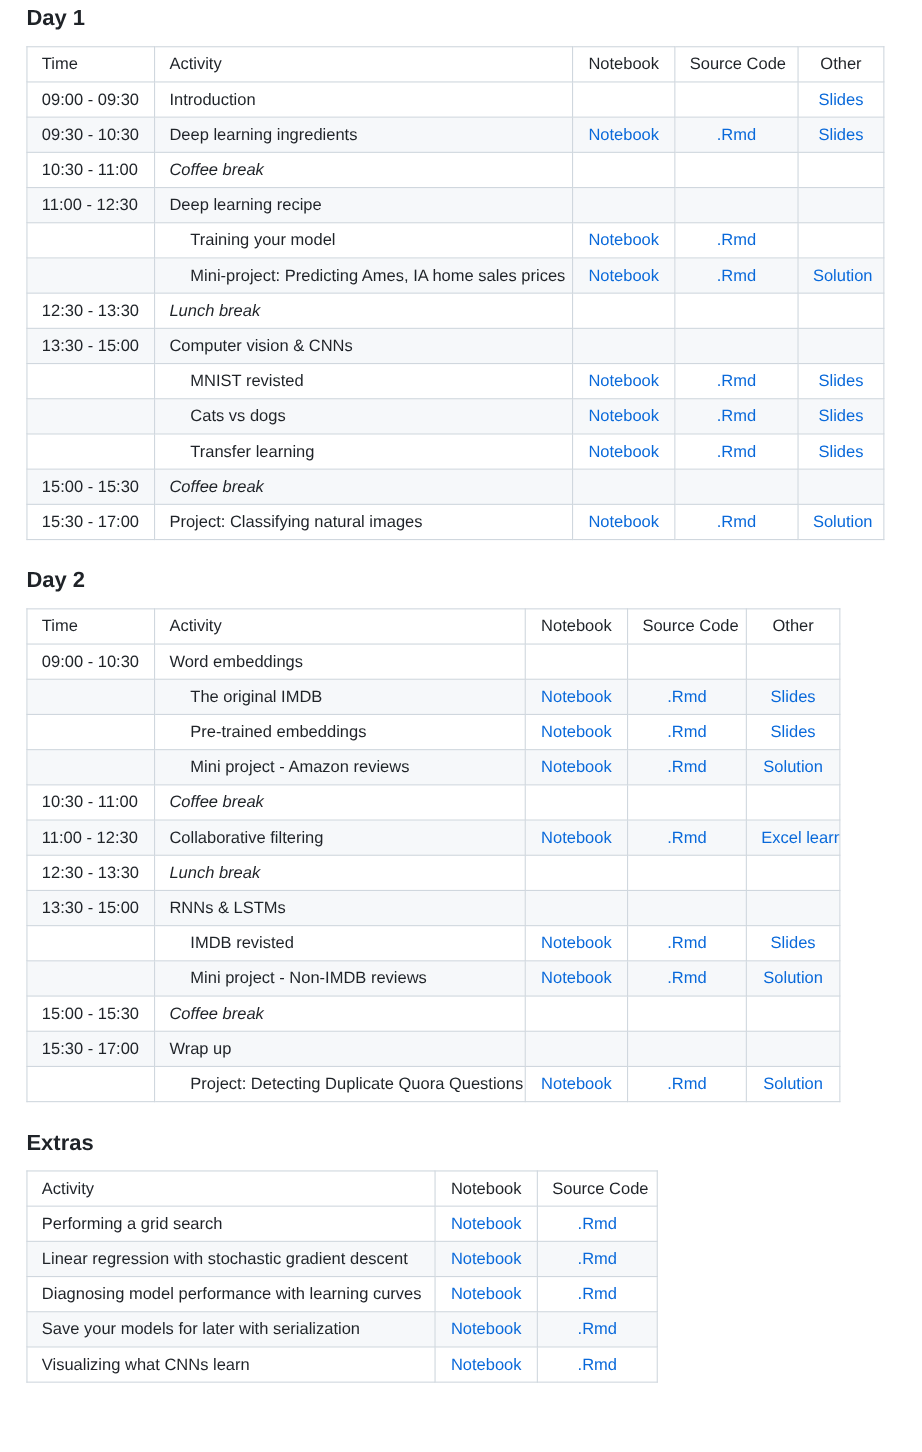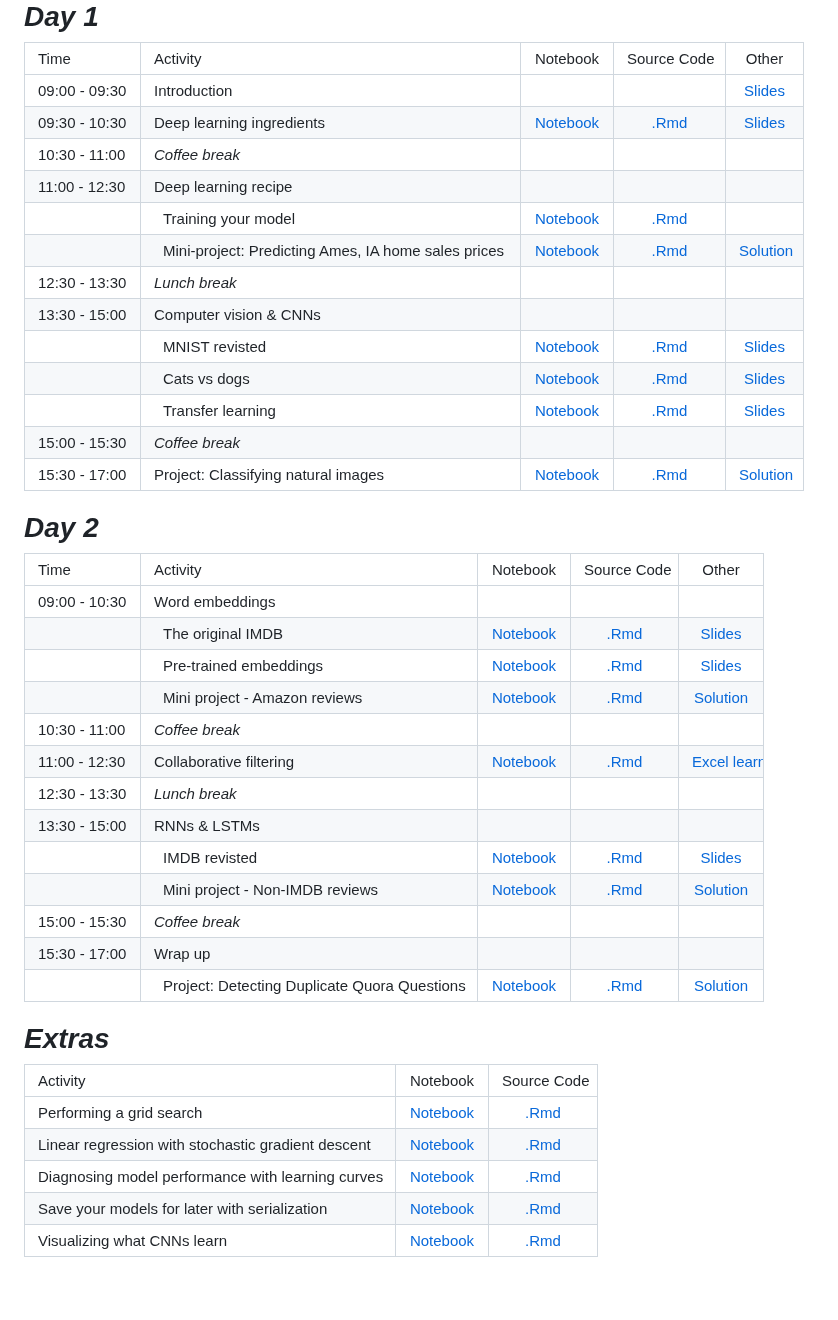--- a/index.html
+++ b/index.html
@@ -16,45 +16,44 @@
     min-height:1320px;
     background:var(--bg);
     color:var(--text);
     font-family:"Liberation Sans","DejaVu Sans",sans-serif;
     font-size:15px;
     -webkit-font-smoothing:antialiased;
   }
   .page{padding:5px 24px 8px 24px;}
   .section{margin:0 0 25px 0;}
   .section-title{
-    font-size:28px;
+    font-size:20px;
     line-height:24px;
     font-weight:700;
     margin:0 0 13px 0;
-    font-style:italic;
   }
   table.schedule{
     border-collapse:collapse;
     table-layout:fixed;
   }
   table.schedule th,
   table.schedule td{
     border:1px solid var(--border);
     padding:5.5px 13px;
     line-height:20px;
     font-size:15px;
     white-space:nowrap;
     overflow:hidden;
     text-align:left;
     vertical-align:middle;
   }
   table.schedule th{font-weight:400;}
   table.schedule th.center, table.schedule td.center{text-align:center;}
   table.schedule tbody tr:nth-child(even){background:var(--stripe);}
-  td.activity.indent{padding-left:22px;margin-top:20px;}
+  td.activity.indent{padding-left:32px;margin-top:20px;}
   td.activity em{}
   a.cell-link{
     color:var(--link);
     text-decoration:none;
     cursor:pointer;
   }
 </style>
 </head>
 <body>
 

